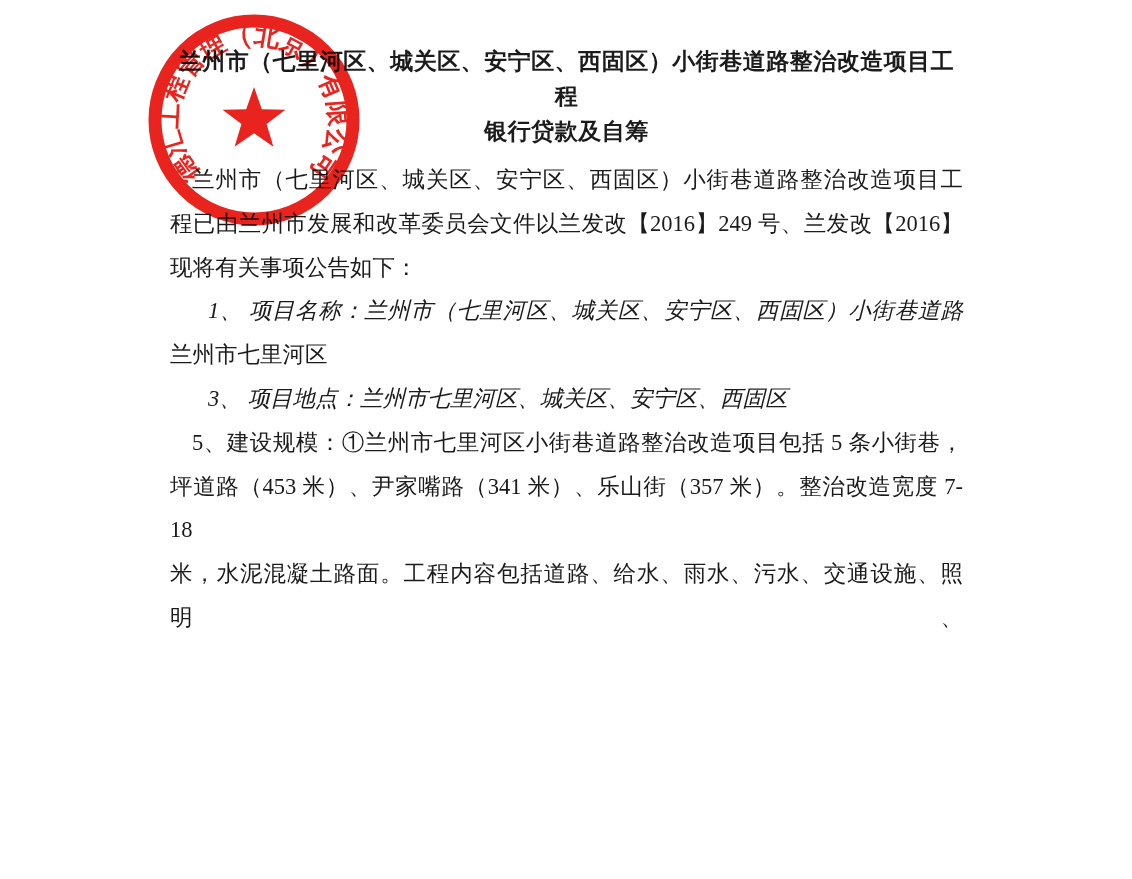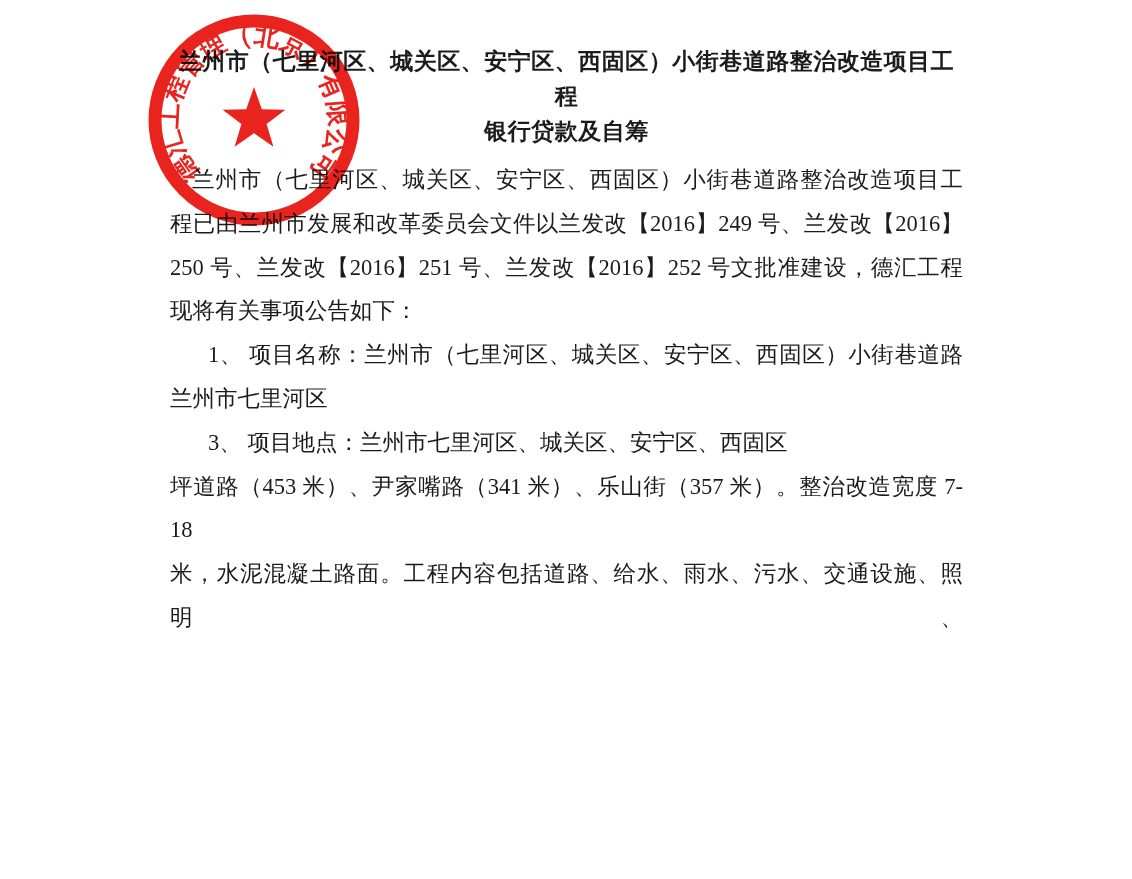--- a/index.html
+++ b/index.html
@@ -36,21 +36,21 @@
     font-size: 22.5px;
     line-height: 43.8px;
     white-space: nowrap;
   }
   .line.fill {
     white-space: normal;
     text-align: justify;
     text-align-last: justify;
   }
   .line.ind1 { padding-left: 22px; }
-  .line.ind2 { padding-left: 38px; }
+  .line.ind2 { padding-left: 38px; font-style: italic; }
   .line.bold { font-weight: bold; }
   .stamp {
     position: absolute;
     left: 134px;
     top: 0px;
     width: 240px;
     height: 240px;
     mix-blend-mode: multiply;
     opacity: 0.93;
   }
@@ -63,25 +63,25 @@
 <body>
 
 <div class="page">
 
   <div class="content">
     <div class="doc-title">兰州市（七里河区、城关区、安宁区、西固区）小街巷道路整治改造项目工程</div>
     <div class="doc-title">银行贷款及自筹</div>
     <div class="body-lines" id="body-lines">
         <div class="line ind1 fill">兰州市（七里河区、城关区、安宁区、西固区）小街巷道路整治改造项目工</div>
         <div class="line fill">程已由兰州市发展和改革委员会文件以兰发改【2016】249 号、兰发改【2016】</div>
-        <div class="line fill">250 号、兰发改【2016】251 号、兰发改【2016】252 号文批准建设，德汇工程</div>
         <div class="line">现将有关事项公告如下：</div>
         <div class="line ind2 fill">1、 项目名称：兰州市（七里河区、城关区、安宁区、西固区）小街巷道路</div>
         <div class="line">兰州市七里河区</div>
         <div class="line ind2">3、 项目地点：兰州市七里河区、城关区、安宁区、西固区</div>
+        <div class="line ind1 fill">5、建设规模：①兰州市七里河区小街巷道路整治改造项目包括 5 条小街巷，</div>
         <div class="line fill">坪道路（453 米）、尹家嘴路（341 米）、乐山街（357 米）。整治改造宽度 7-18</div>
         <div class="line fill">米，水泥混凝土路面。工程内容包括道路、给水、雨水、污水、交通设施、照明、</div>
       </div>
   </div>
 
   <svg class="stamp" viewBox="-120 -120 240 240" xmlns="http://www.w3.org/2000/svg">
     <circle cx="0" cy="0" r="99" fill="none" stroke-width="13" stroke="#e8120c"></circle>
     <polygon points="0,-33 7.8,-10.7 31.4,-10.2 12.6,4.1 19.4,26.7 0,13.2 -19.4,26.7 -12.6,4.1 -31.4,-10.2 -7.8,-10.7" fill="#e8120c"></polygon>
     <defs>
       <path id="sealTextPath" d="M -53.7 53.7 A 76 76 0 1 1 53.7 53.7" fill="none"></path>

